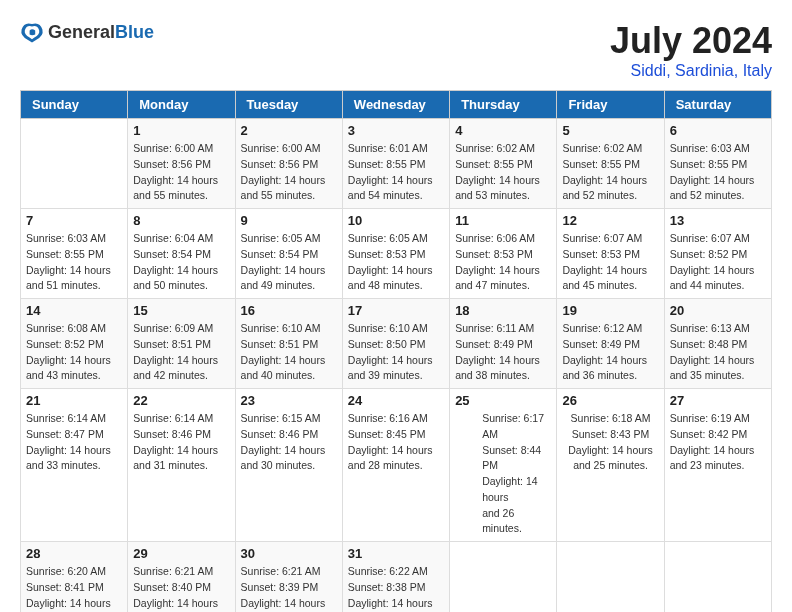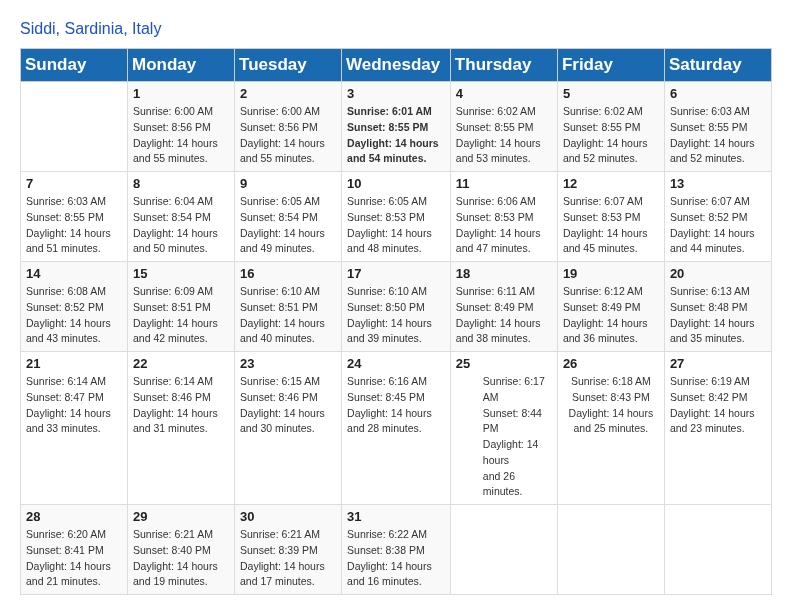--- a/index.html
+++ b/index.html
@@ -40,23 +40,23 @@
     table {
       width: 100%;
       border-collapse: collapse;
       font-size: 11px;
     }
     thead tr {
       background-color: #1a6ab1;
       color: #fff;
     }
     thead th {
-      padding: 6px 4px;
+      padding: 6px 11px;
       text-align: left;
-      font-size: 17px;
+      font-size: 13px;
       font-weight: bold;
       border: 1px solid #ccc;
       margin-left: 15px;
     }
     tbody tr {
       border: 1px solid #ddd;
     }
     tbody td {
       vertical-align: top;
       padding: 4px 5px;
@@ -83,21 +83,32 @@
       background-color: #fff;
     }
     .empty-cell {
       background: #fff;
     }
   </style>
 </head>
 <body>
 
 <div class="header-area">
+  <div class="logo">
+    <svg class="logo-icon" viewBox="0 0 30 30" xmlns="http://www.w3.org/2000/svg">
+      <path d="M15 5 Q25 2 28 12 Q30 20 20 25 L15 28 L10 25 Q0 20 2 12 Q5 2 15 5Z" fill="#1a6ab1"></path>
+      <path d="M15 8 Q22 6 24 13 Q25 18 18 22 L15 24 L12 22 Q5 18 6 13 Q8 6 15 8Z" fill="#fff"></path>
+      <path d="M12 13 Q15 10 19 13 L19 18 Q15 20 12 18Z" fill="#1a6ab1"></path>
+    </svg>
+    <div>
+      <span style="font-size:18px;font-weight:bold;color:#333;">General</span><span style="font-size:18px;font-weight:bold;color:#1a6ab1;">Blue</span>
+    </div>
+  </div>
   <div class="title-area">
+    <div class="main-title">July 2024</div>
     <div class="subtitle">Siddi, Sardinia, Italy</div>
   </div>
 </div>
 
 <table>
   <thead>
     <tr>
     <th>Sunday</th>
         <th>Monday</th>
         <th>Tuesday</th>
@@ -119,21 +130,21 @@
         </td>
         <td>
           <span class="day-number">2</span>
           <div class="day-info" style="white-space: pre-line;">Sunrise: 6:00 AM
 Sunset: 8:56 PM
 Daylight: 14 hours
 and 55 minutes.</div>
         </td>
         <td>
           <span class="day-number">3</span>
-          <div class="day-info" style="white-space: pre-line; font-weight: bold;">Sunrise: 6:01 AM
+          <div class="day-info" style="white-space: pre-line;">Sunrise: 6:01 AM
 Sunset: 8:55 PM
 Daylight: 14 hours
 and 54 minutes.</div>
         </td>
         <td>
           <span class="day-number">4</span>
           <div class="day-info" style="white-space: pre-line;">Sunrise: 6:02 AM
 Sunset: 8:55 PM
 Daylight: 14 hours
 and 53 minutes.</div>

